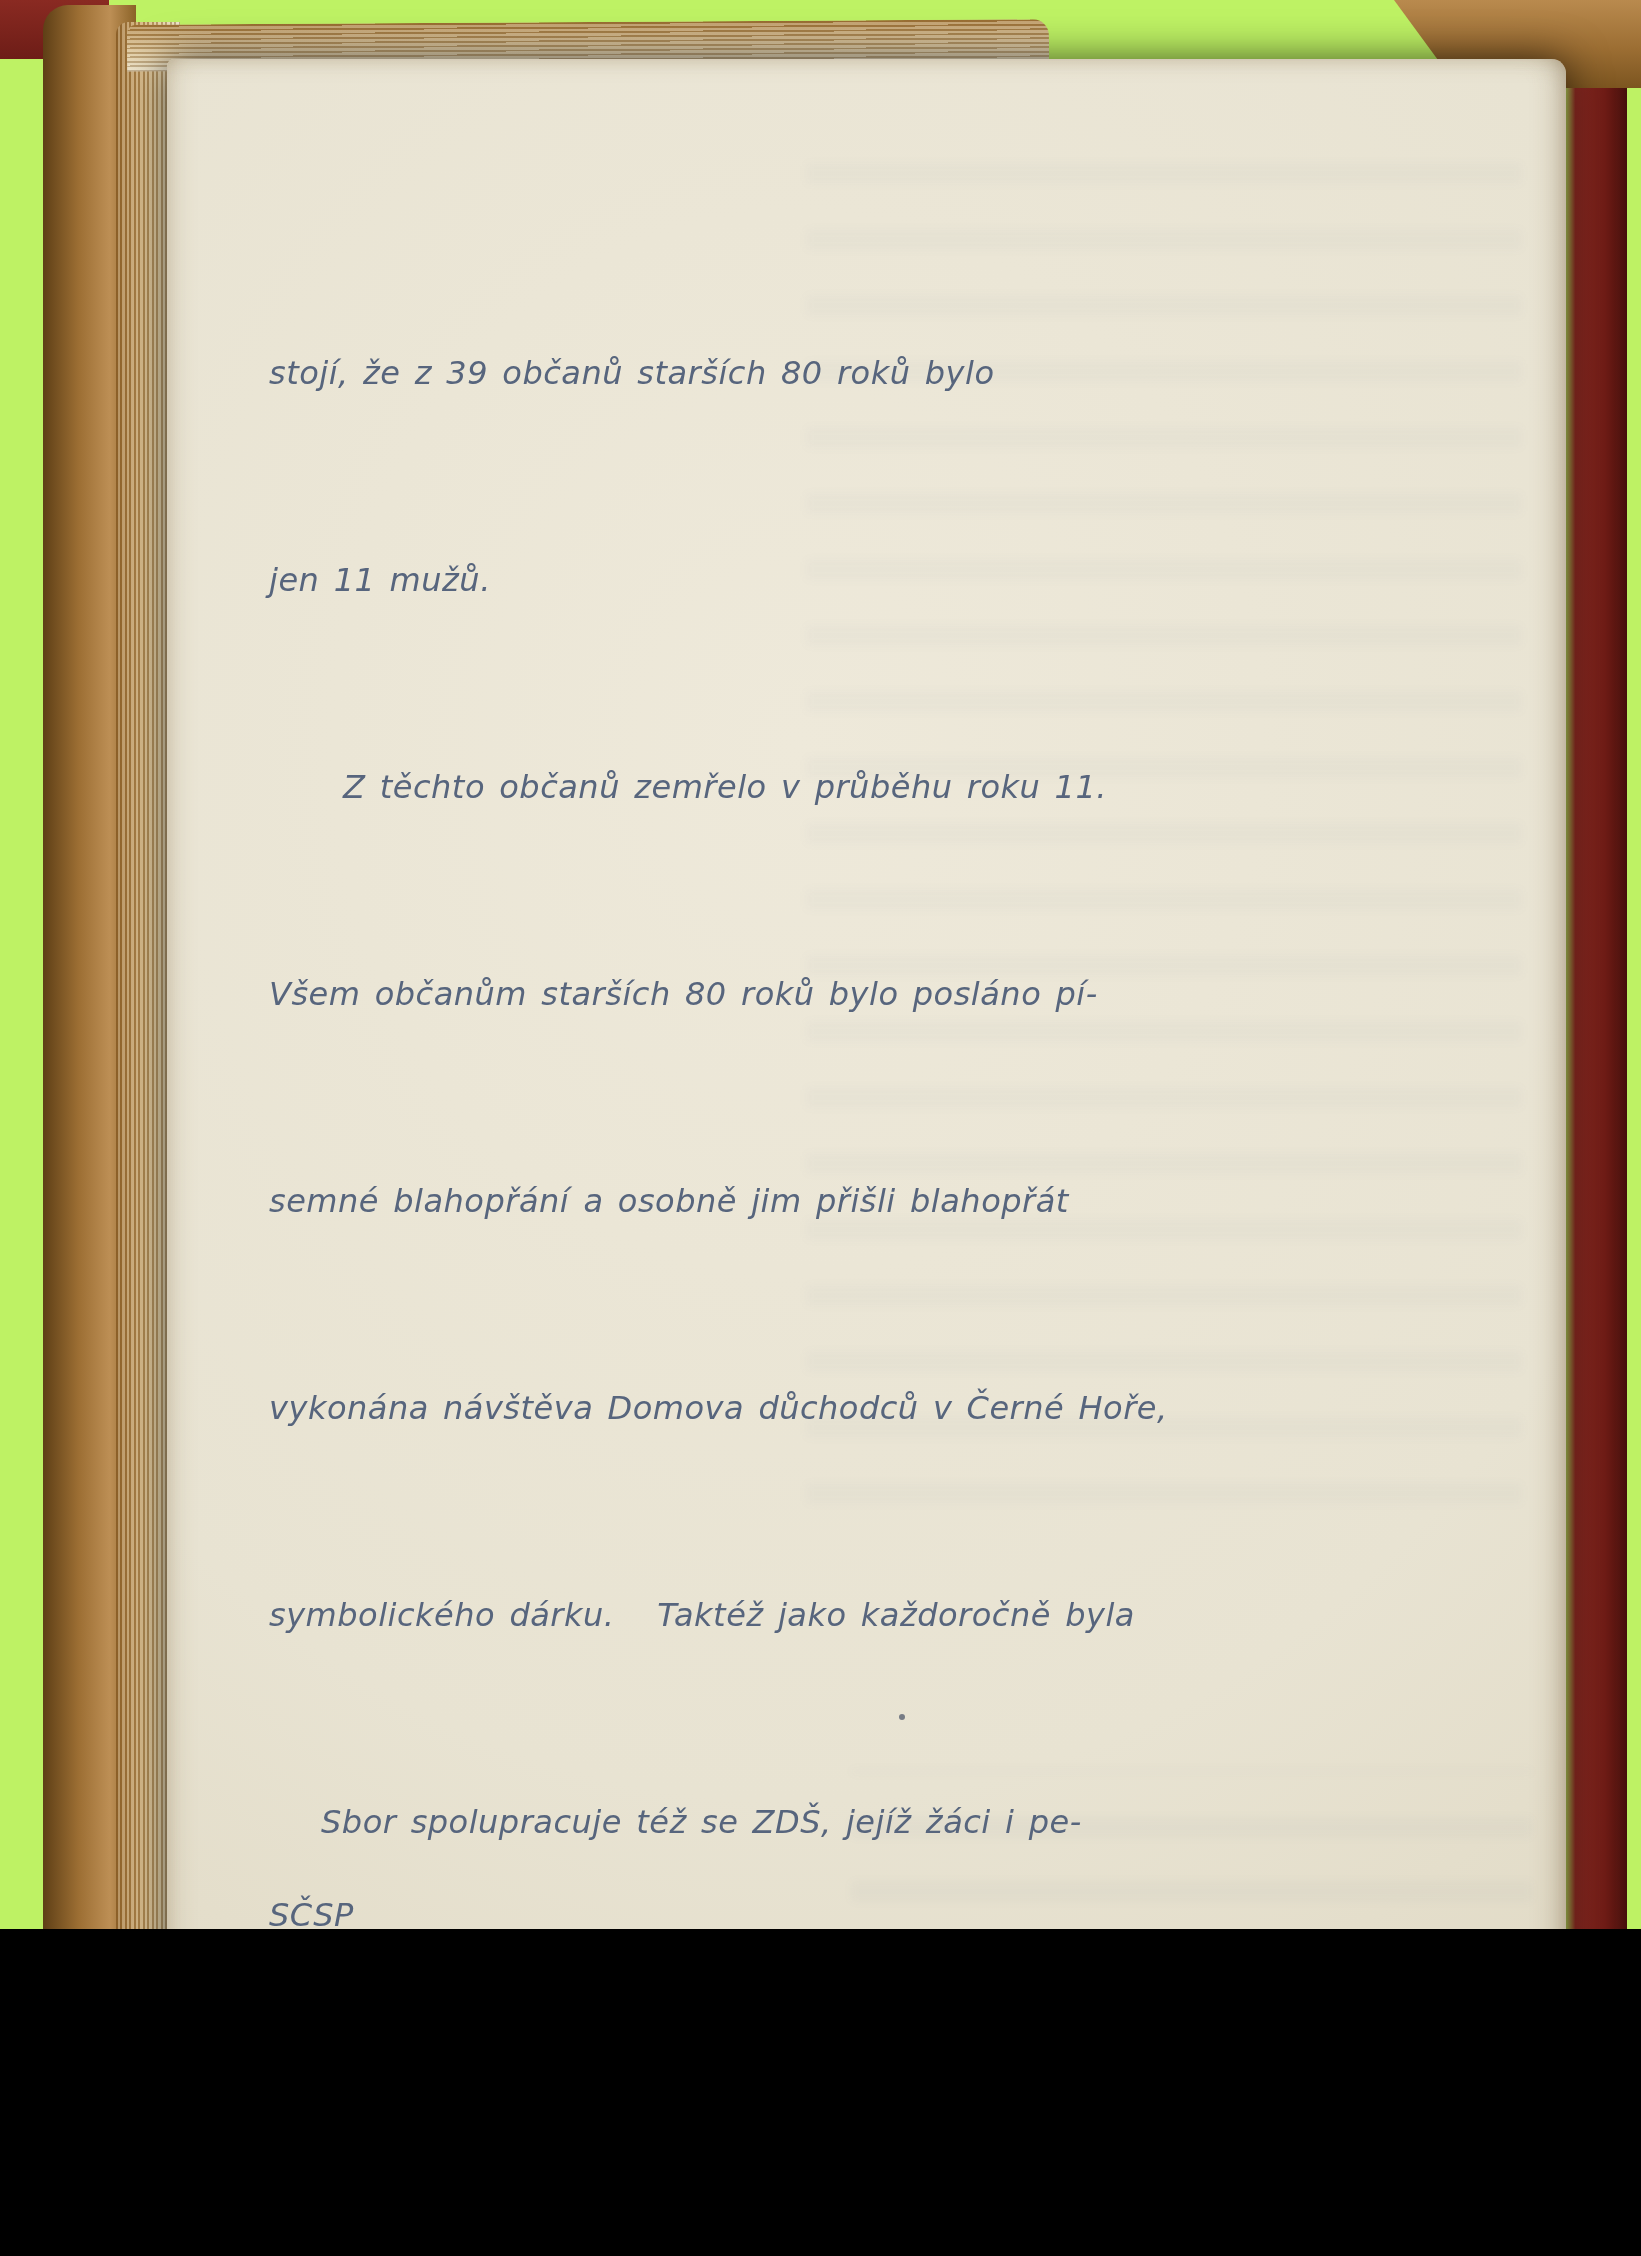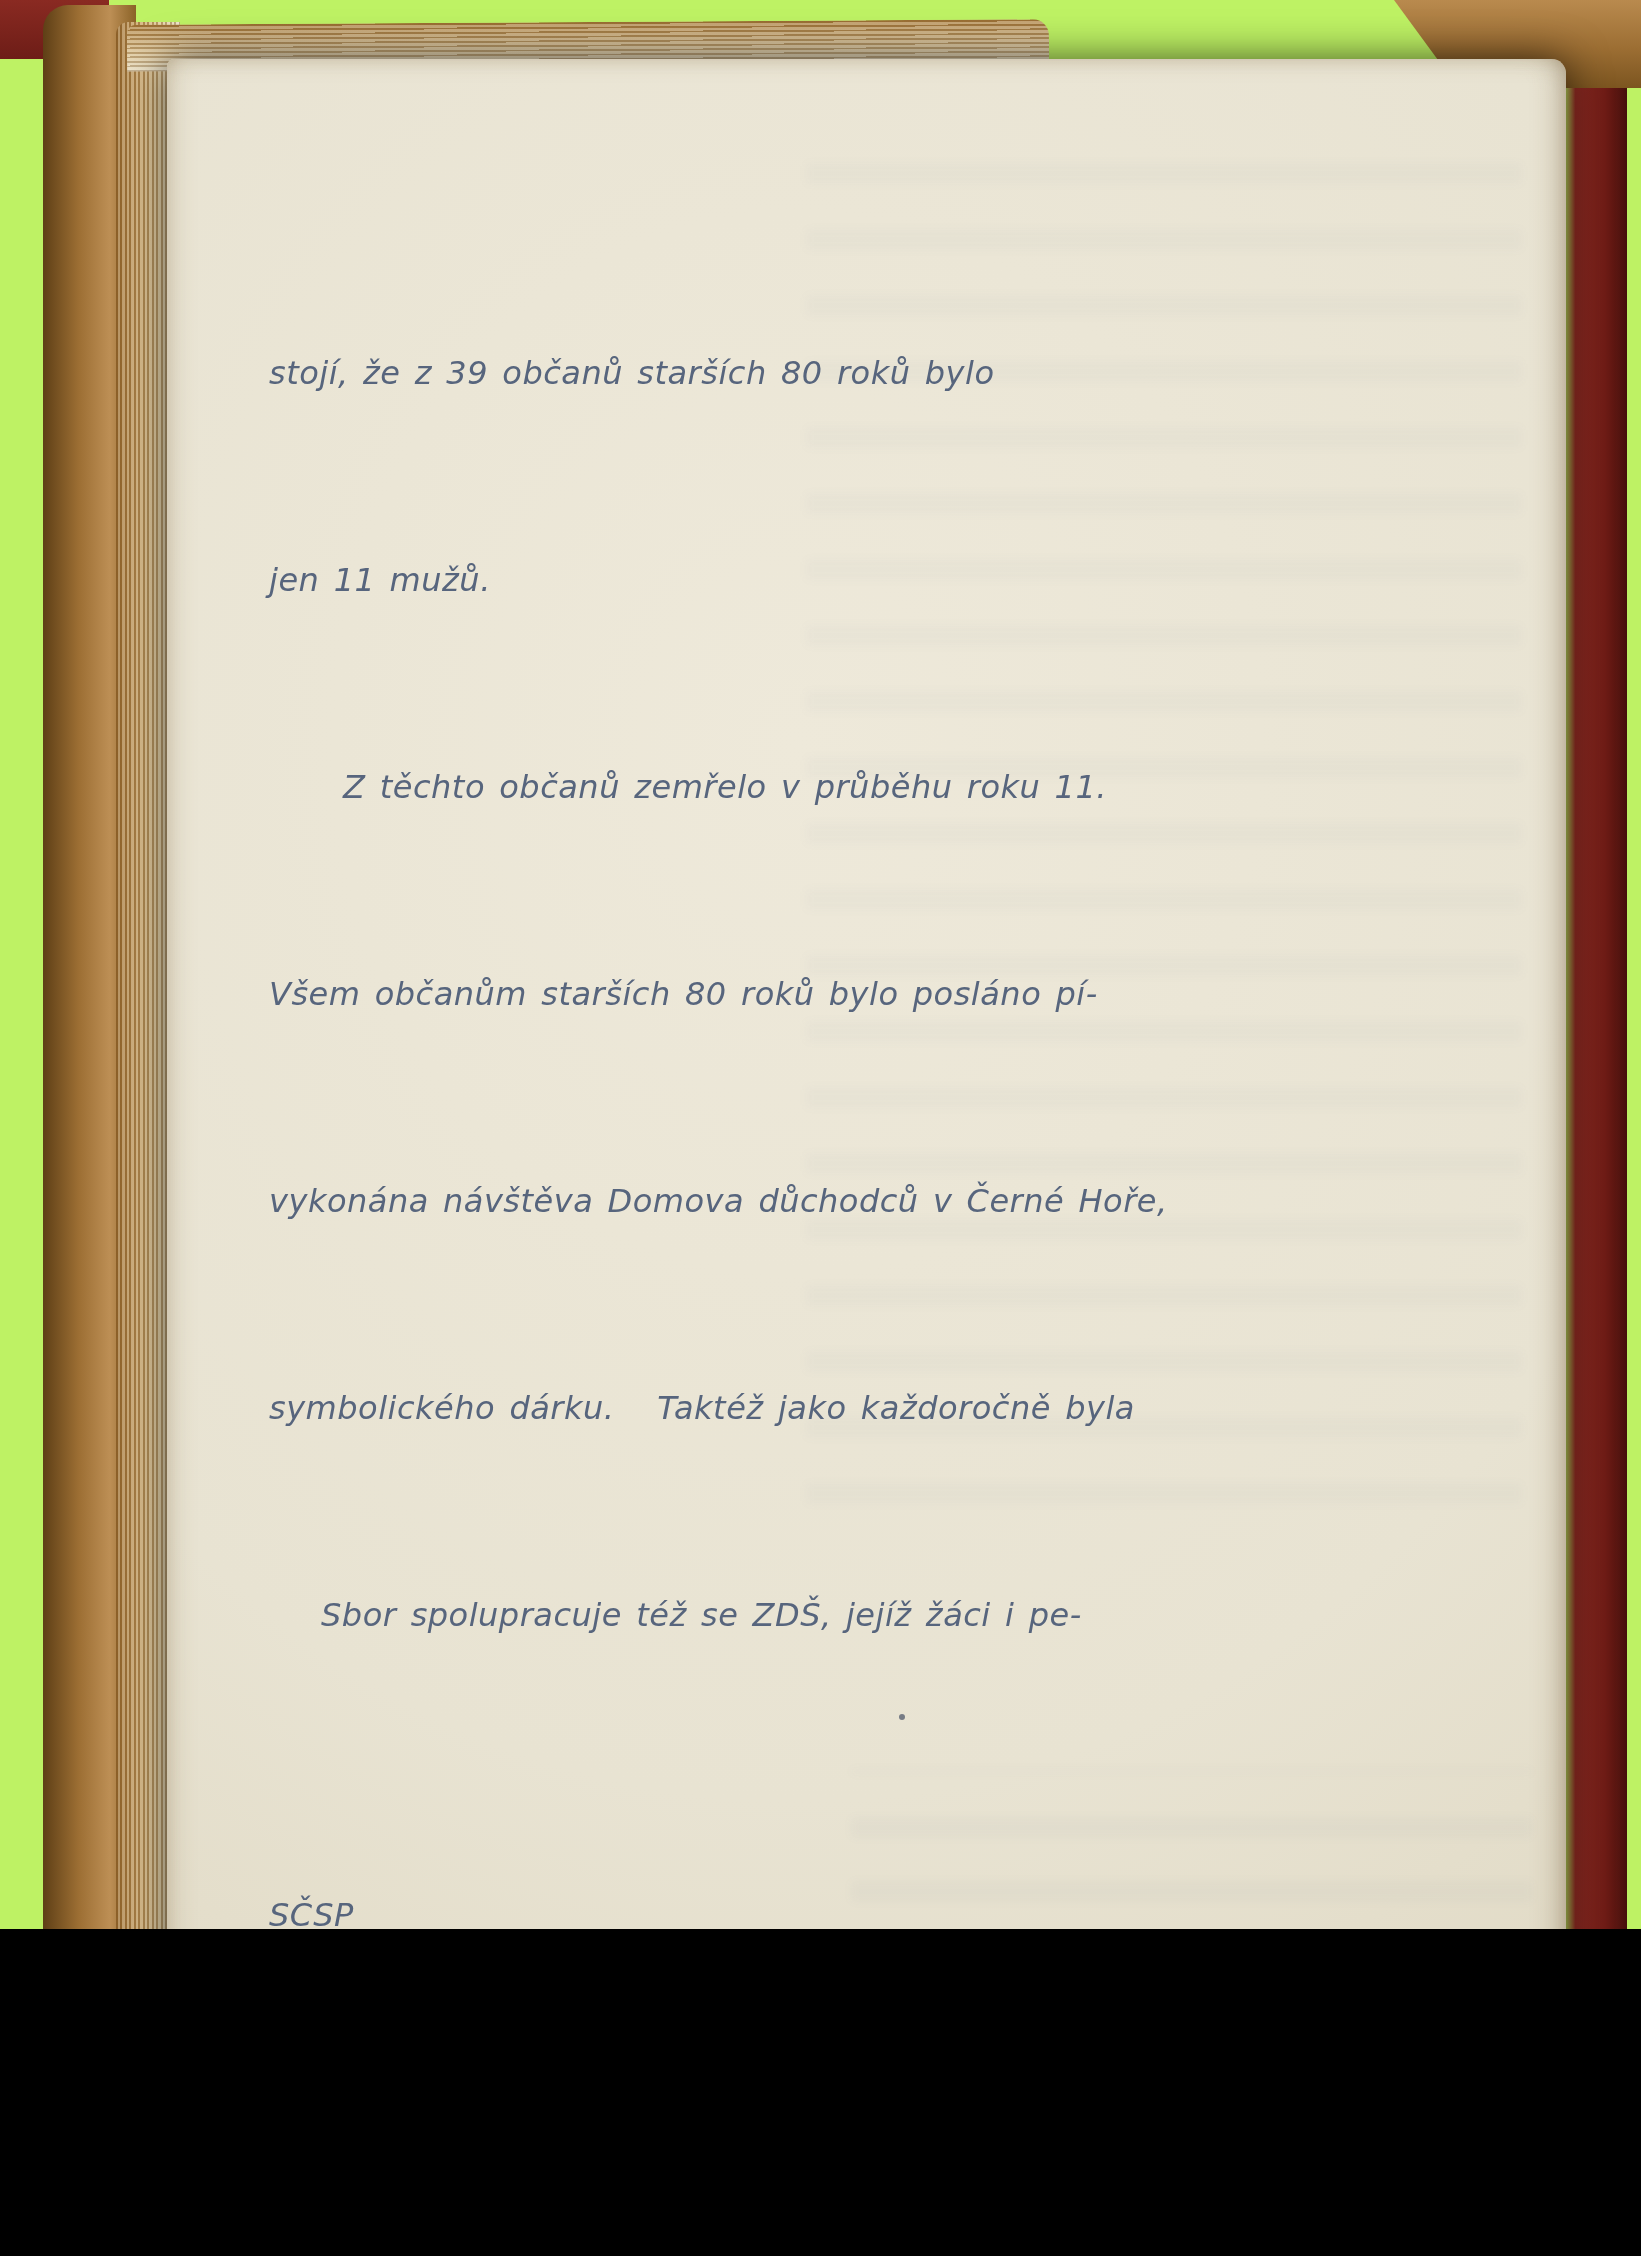--- a/index.html
+++ b/index.html
@@ -93,20 +93,21 @@
 
   <div class="ghost-a"></div>
   <div class="ghost-b"></div>
   <div class="speck"></div>
 
   <div class="text-block block-main">
     <div class="line">stojí, že z 39 občanů starších 80 roků bylo</div>
     <div class="line">jen 11 mužů.</div>
     <div class="line indent-a">Z těchto občanů zemřelo v průběhu roku 11.</div>
     <div class="line">Všem občanům starších 80 roků bylo posláno pí-</div>
+    <div class="line">semné blahopřání a osobně jim přišli blahopřát</div>
     <div class="line">vykonána návštěva Domova důchodců v Černé Hoře,</div>
     <div class="line">symbolického dárku.   Taktéž jako každoročně byla</div>
     <div class="line indent-b">Sbor spolupracuje též se ZDŠ, jejíž žáci i pe-</div>
     
     
     
     
     
     
     

